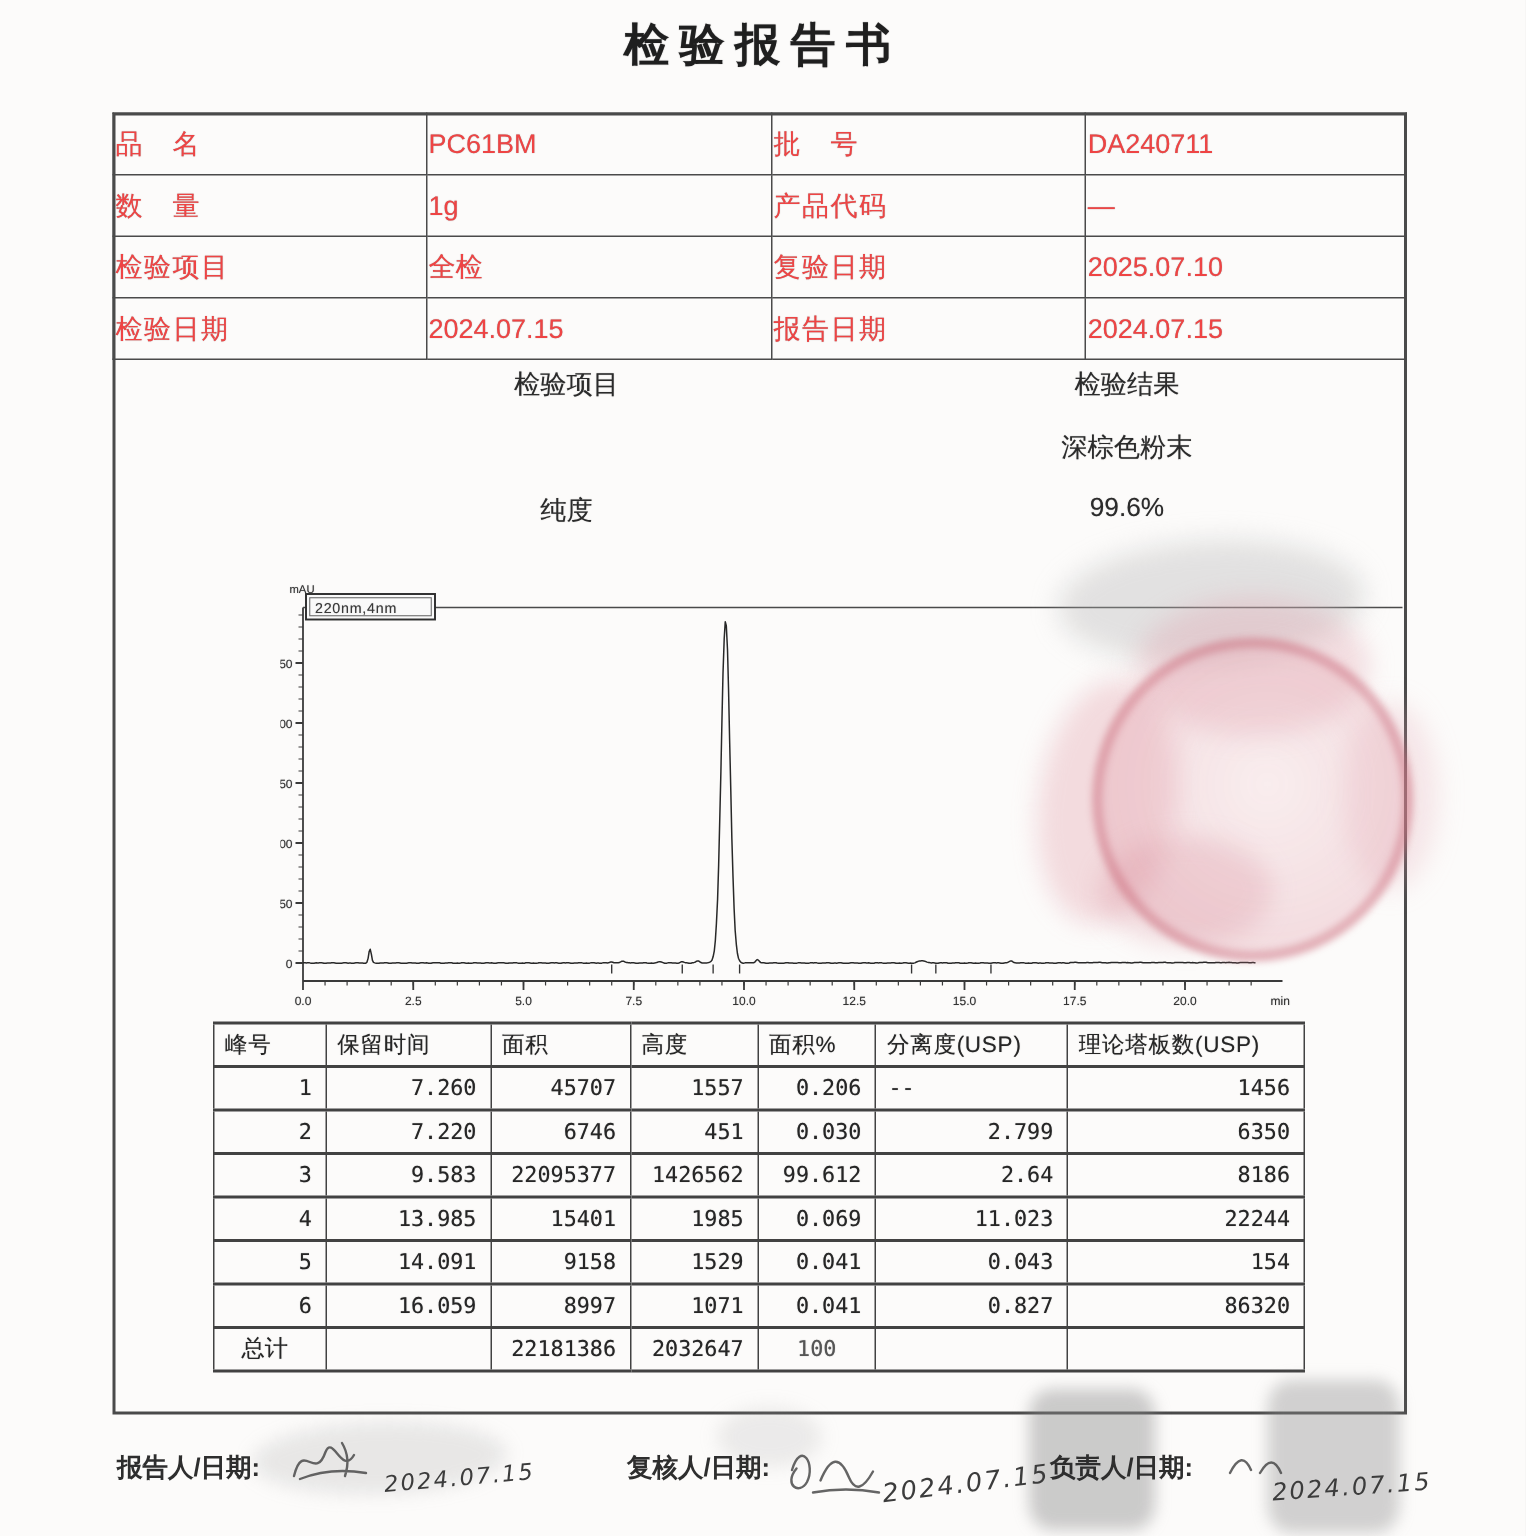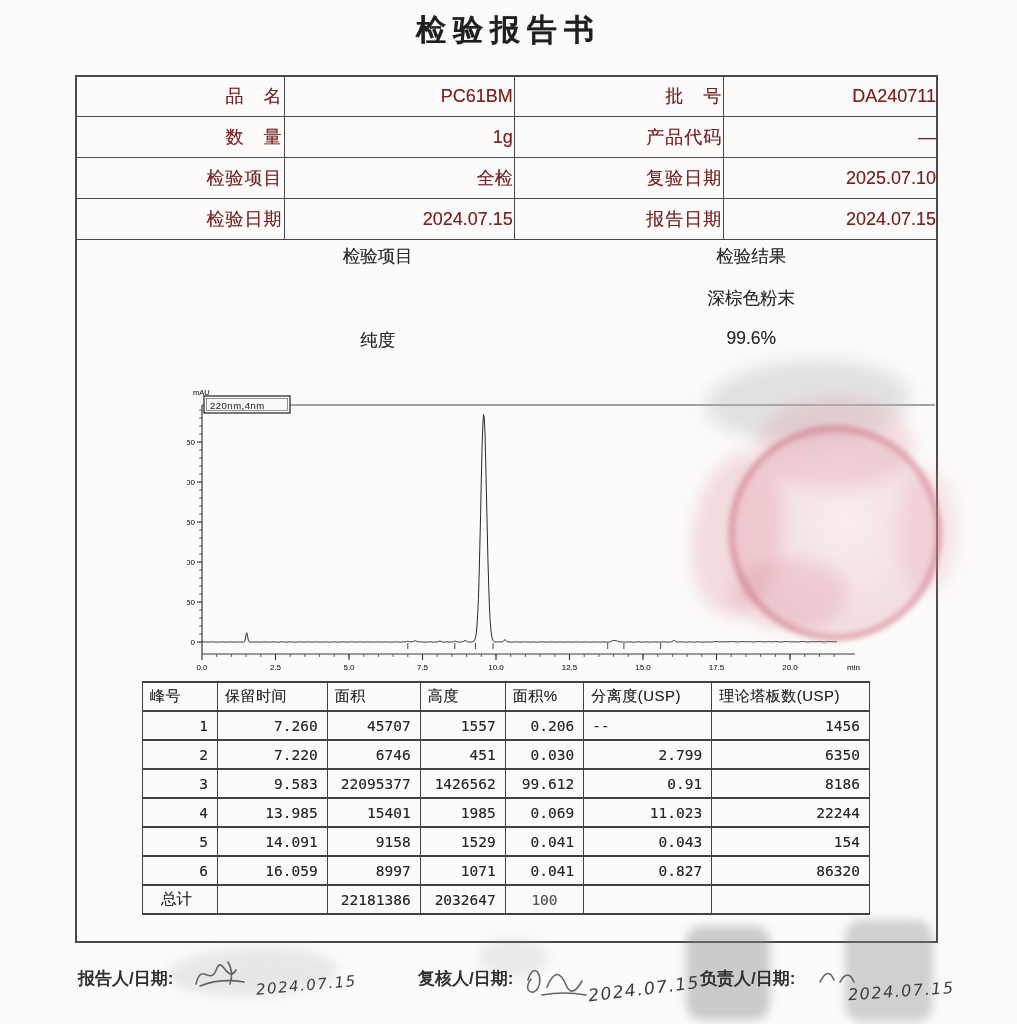--- a/index.html
+++ b/index.html
@@ -17,22 +17,22 @@
   .doc-box{
     position:absolute;left:75px;top:75px;width:863px;height:868px;
     border:2px solid #4a4a4a;box-sizing:border-box;
     text-shadow:0 0 0.6px rgba(50,50,50,.5);
   }
   
   .info-table{
     position:absolute;left:-2px;top:-2px;width:863px;border-collapse:collapse;table-layout:fixed;
   }
   .info-table td{
-    border:1.7px solid #4a4a4a;height:38px;text-align:right;vertical-align:middle;
-    font-size:18px;color:#7f1d1d;overflow:hidden;white-space:nowrap;
+    border:1.7px solid #4a4a4a;height:38px;text-align:left;vertical-align:middle;
+    font-size:18px;color:#ef4444;overflow:hidden;white-space:nowrap;
   }
   .info-table td.lbl{letter-spacing:1px;}
   
   .res-row{position:absolute;width:100%;height:26px;}
   .res-left{position:absolute;left:12%;width:46%;text-align:center;font-size:17.5px;color:#2b2b2b;}
   .res-right{position:absolute;left:58%;width:41%;text-align:center;font-size:17.5px;color:#2b2b2b;}
   
   .chrom-wrap{position:absolute;left:110px;top:308px;width:755px;height:295px;}
   
   .peak-table{
@@ -273,21 +273,21 @@
             <td class="num">0.030</td>
             <td class="num">2.799</td>
             <td class="num">6350</td>
           </tr>
           <tr>
             <td class="num">3</td>
             <td class="num">9.583</td>
             <td class="num">22095377</td>
             <td class="num">1426562</td>
             <td class="num">99.612</td>
-            <td class="num">0.91</td>
+            <td class="num">2.64</td>
             <td class="num">8186</td>
           </tr>
           <tr>
             <td class="num">4</td>
             <td class="num">13.985</td>
             <td class="num">15401</td>
             <td class="num">1985</td>
             <td class="num">0.069</td>
             <td class="num">11.023</td>
             <td class="num">22244</td>

